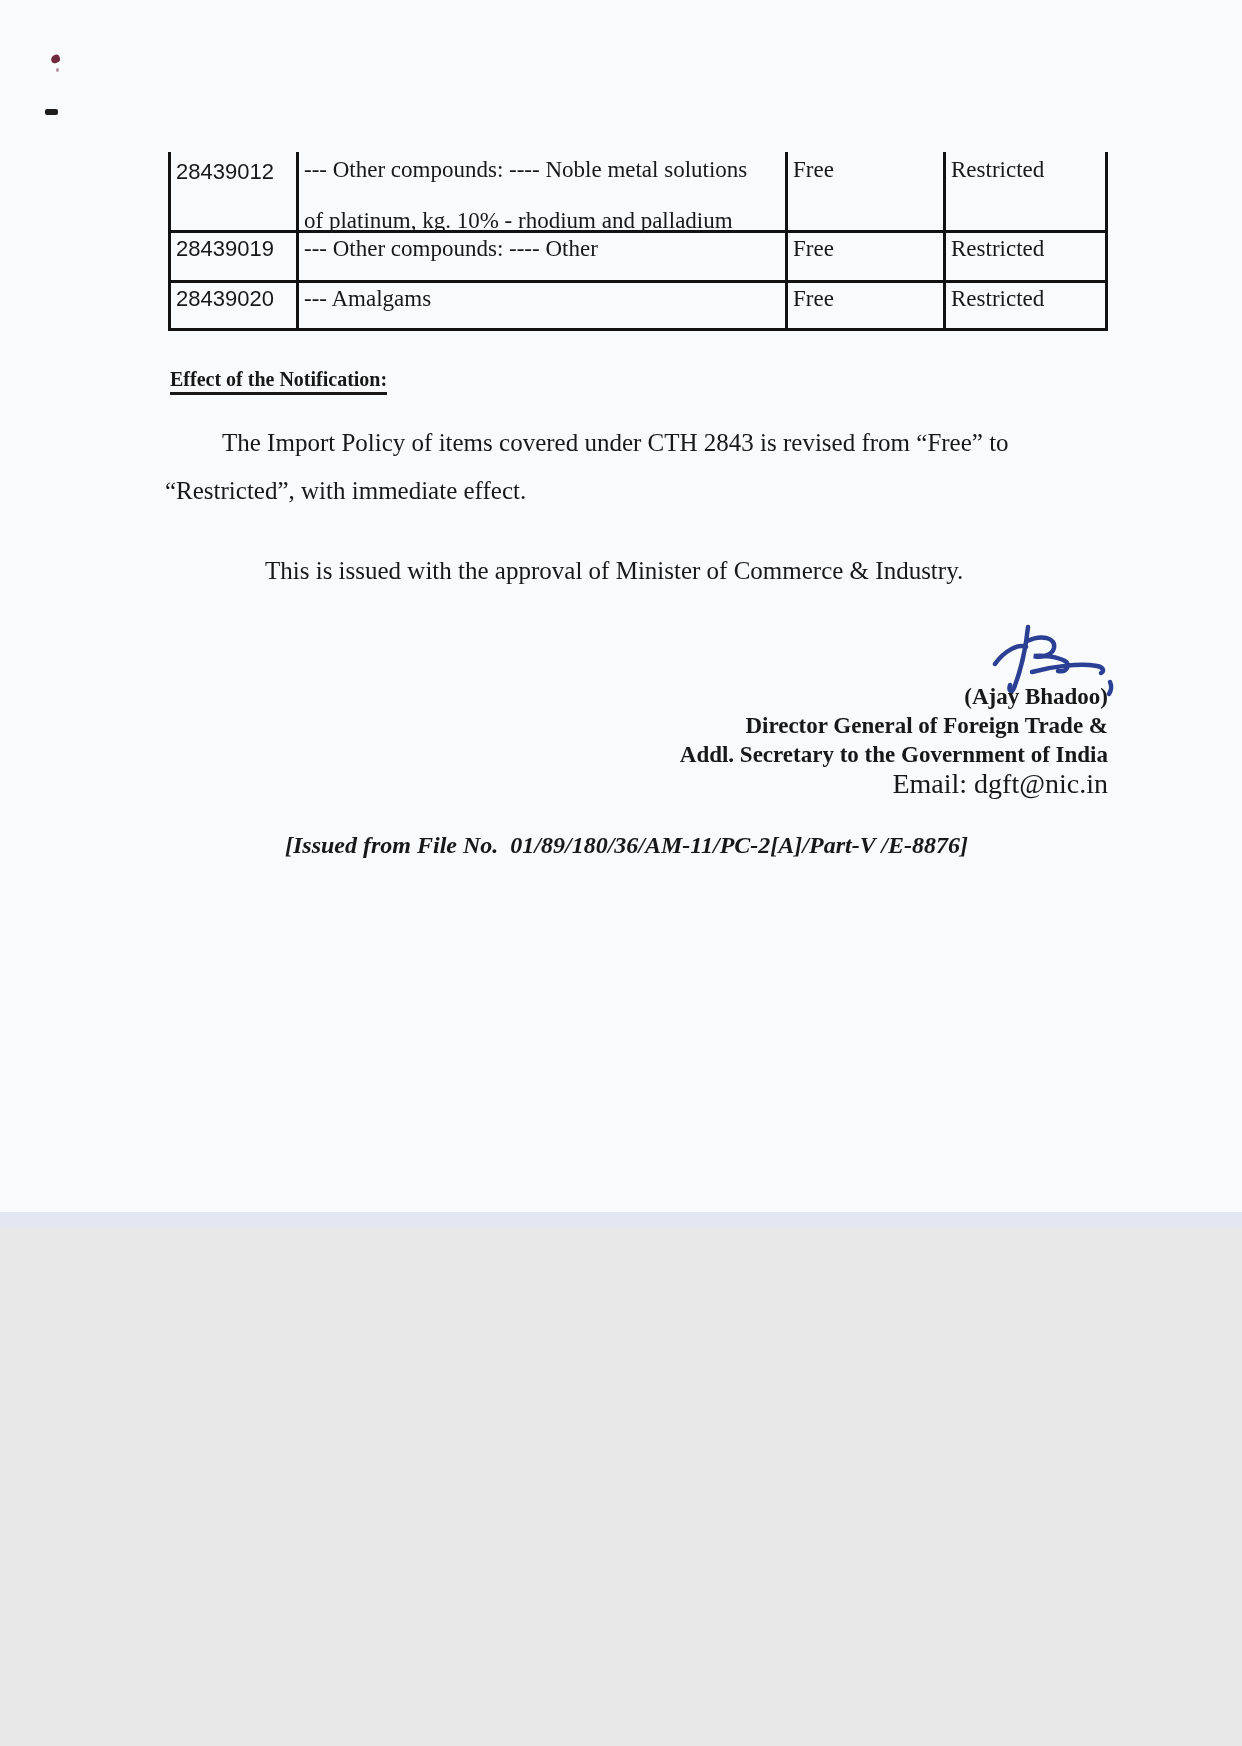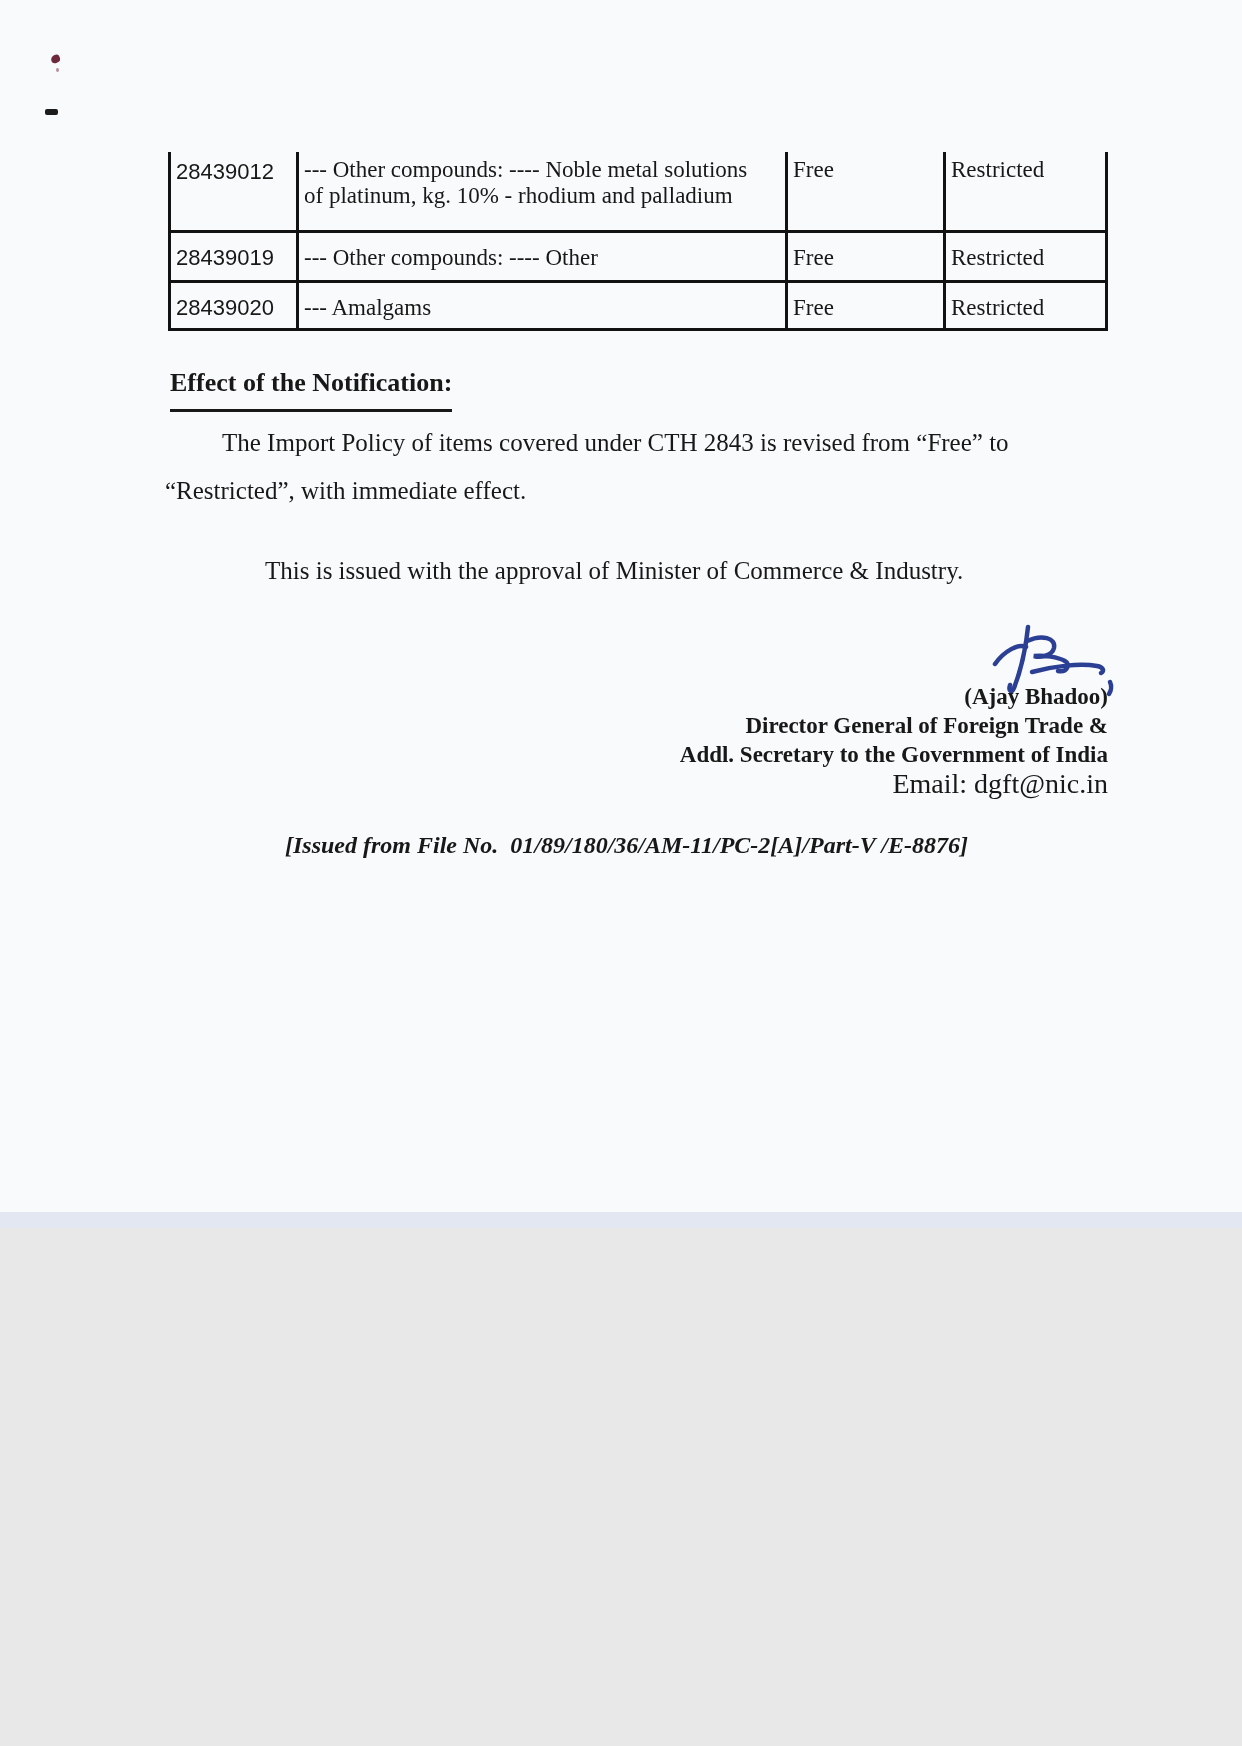--- a/index.html
+++ b/index.html
@@ -29,28 +29,28 @@
   .cell{
     box-sizing:border-box;
     border-left:3px solid #121212;
     border-bottom:3px solid #121212;
     font-size:23px;line-height:26px;
     white-space:nowrap;overflow:visible;
     padding:5px 0 0 5px;
   }
   .cell.last{border-right:3px solid #121212;}
   .cell.code{font-family:"Liberation Sans", sans-serif;font-size:22px;padding-top:7px;}
-  .cell.mid{padding-top:12px;}
-  .desc-line2{}
+  .cell.mid{padding-top:3px;}
+  .desc-line2{margin-top:25px;}
 
   .effect-heading{
     position:absolute;left:170px;top:368px;
-    font-size:26px;font-weight:bold;
+    font-size:20px;font-weight:bold;
     border-bottom:3px solid #181818;
-    padding-bottom:11px;
+    padding-bottom:1px;
   }
   .para{position:absolute;font-size:25px;line-height:30px;white-space:nowrap;}
   .p1l1{left:222px;top:428px;}
   .p1l2{left:165px;top:476px;text-align:center;}
   .p2{left:265px;top:556px;}
 
   .sig-svg{position:absolute;left:982px;top:624px;width:140px;height:76px;}
   .sig-block{
     position:absolute;right:134px;top:682px;
     text-align:right;

